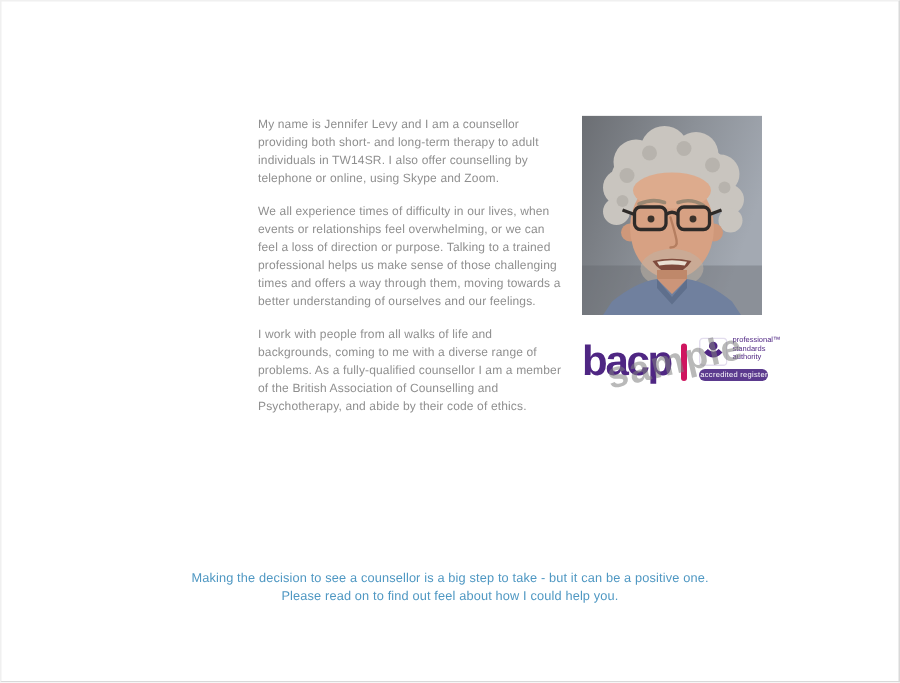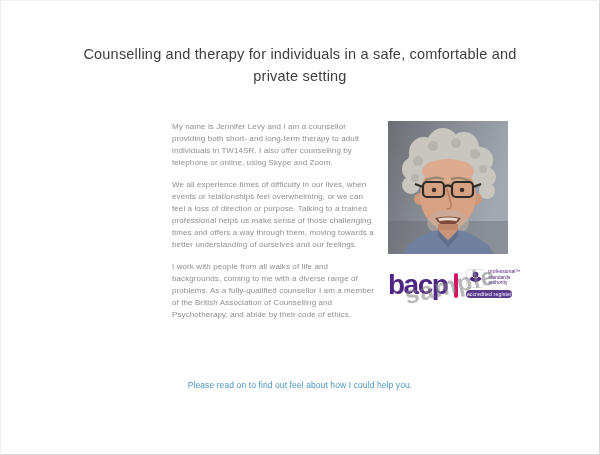--- a/index.html
+++ b/index.html
@@ -66,21 +66,20 @@
     position:absolute; left:0; right:0; top:378px; text-align:center;
     font-size:8.5px; line-height:12px; color:#4e97c2; letter-spacing:.1px;
   }
 </style>
 </head>
 <body>
 
 <div class="page">
 
   <div class="header">
-    <h1 class="page-title">Counselling and therapy for individuals in a safe, comfortable and private setting</h1>
   </div>
 
   <div class="content">
     <div class="text-col">
       <p>My name is Jennifer Levy and I am a counsellor providing both short- and long-term therapy to adult individuals in TW14SR. I also offer counselling by telephone or online, using Skype and Zoom.</p>
       <p>We all experience times of difficulty in our lives, when events or relationships feel overwhelming, or we can feel a loss of direction or purpose. Talking to a trained professional helps us make sense of those challenging times and offers a way through them, moving towards a better understanding of ourselves and our feelings.</p>
       <p>I work with people from all walks of life and backgrounds, coming to me with a diverse range of problems. As a fully-qualified counsellor I am a member of the British Association of Counselling and Psychotherapy, and abide by their code of ethics.</p>
     </div>
 
     <div class="media-col">
@@ -174,16 +173,17 @@
             <div class="psa-pill">accredited register</div>
           </div>
           <div class="watermark">sample</div>
         </div>
       </div>
 
     </div>
   </div>
 
   <div class="footer-note">
+    <div>Making the decision to see a counsellor is a big step to take - but it can be a positive one.</div>
     <div>Please read on to find out feel about how I could help you.</div>
   </div>
 
 </div>
 
 </body></html>

